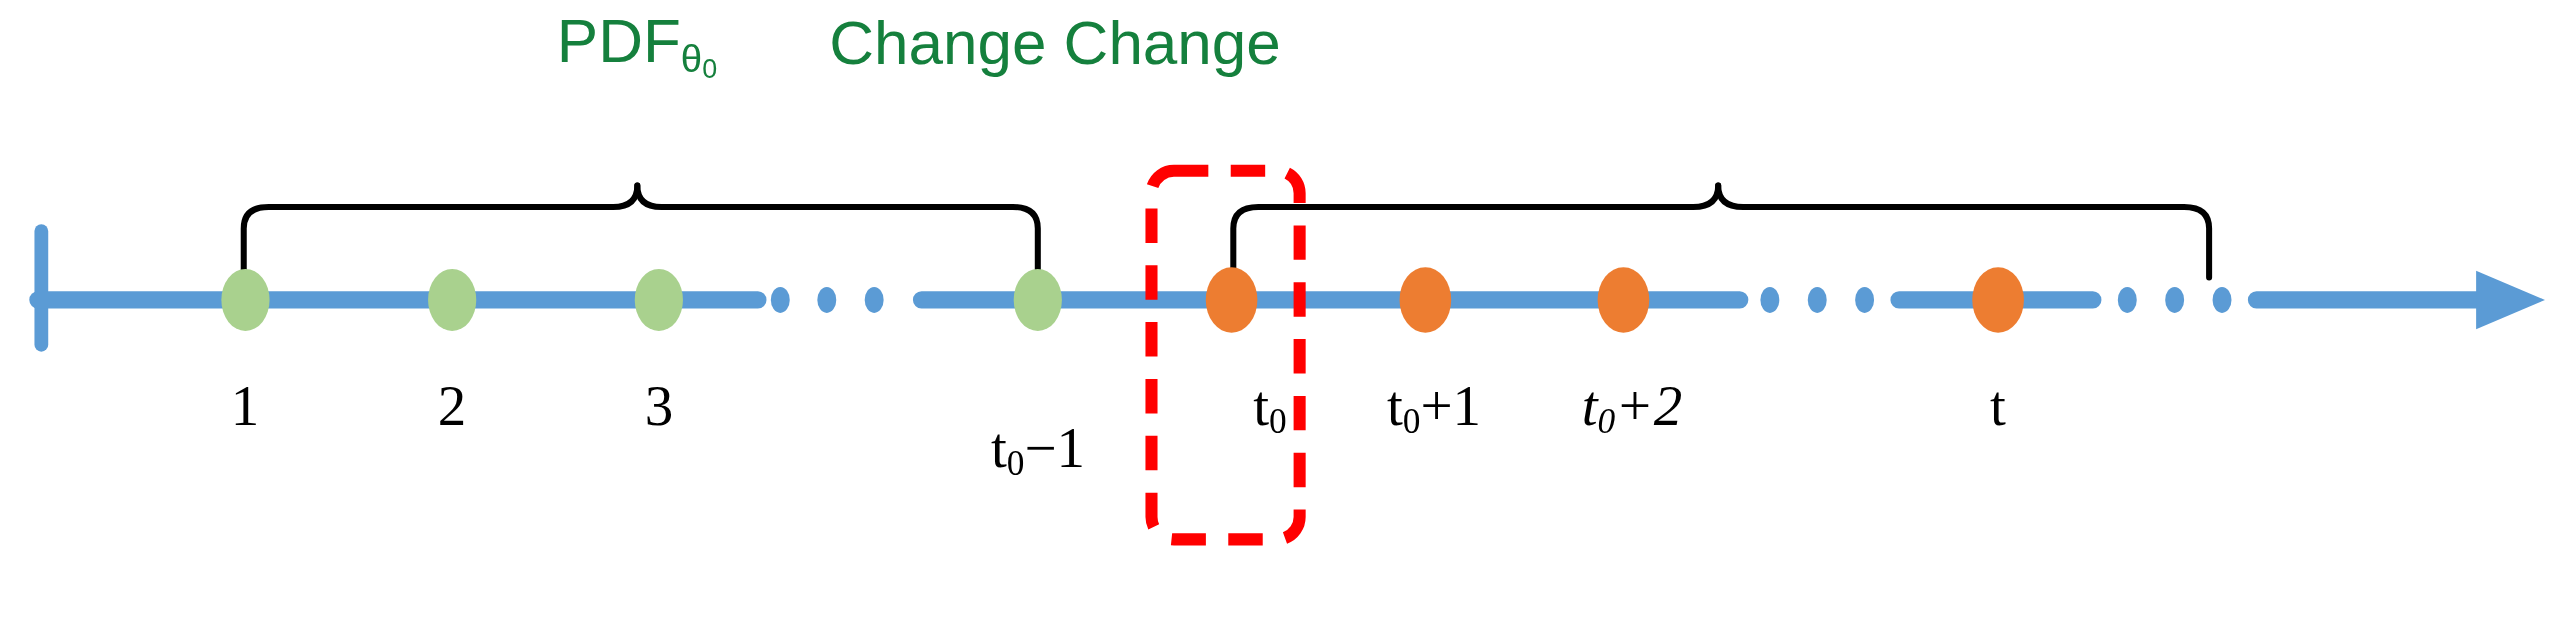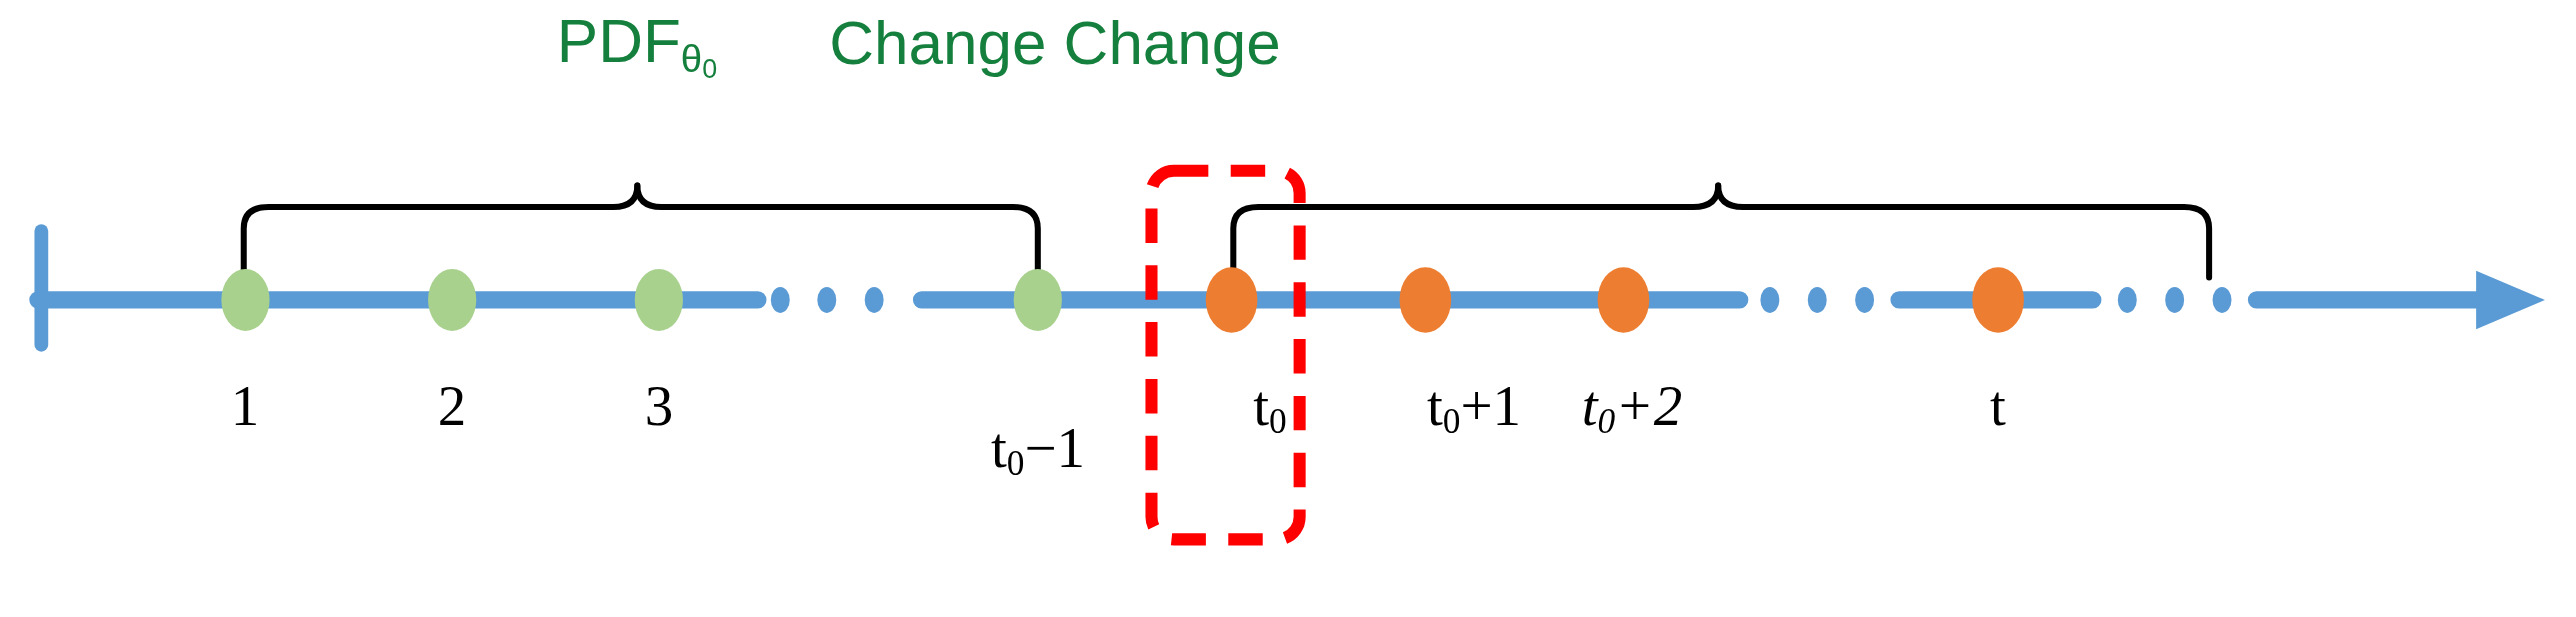--- a/index.html
+++ b/index.html
@@ -140,21 +140,21 @@
   </div>
 
   <div class="tick-label" style="left:1038px; top:377px;margin-top:42px;">
     <span>t</span><sub>0</sub><span>−1</span>
   </div>
 
   <div class="tick-label" style="left:1226px; top:377px;margin-left:44px;">
     <span>t</span><sub>0</sub><span></span>
   </div>
 
-  <div class="tick-label" style="left:1434px; top:377px;margin-left:40px;">
+  <div class="tick-label" style="left:1434px; top:377px;">
     <span>t</span><sub>0</sub><span>+1</span>
   </div>
 
   <div class="tick-label" style="left:1632px; top:377px;font-style:italic;">
     <span>t</span><sub>0</sub><span>+2</span>
   </div>
 
   <div class="tick-label" style="left:1998px; top:377px;">
     <span>t</span>
   </div>

